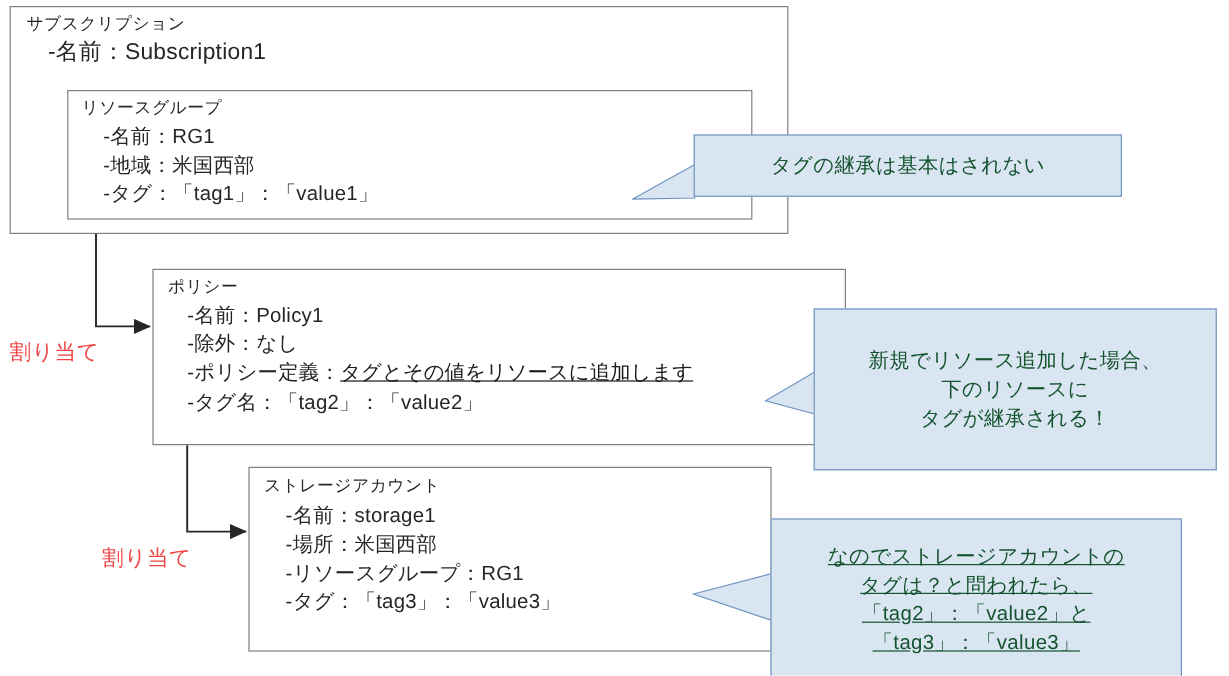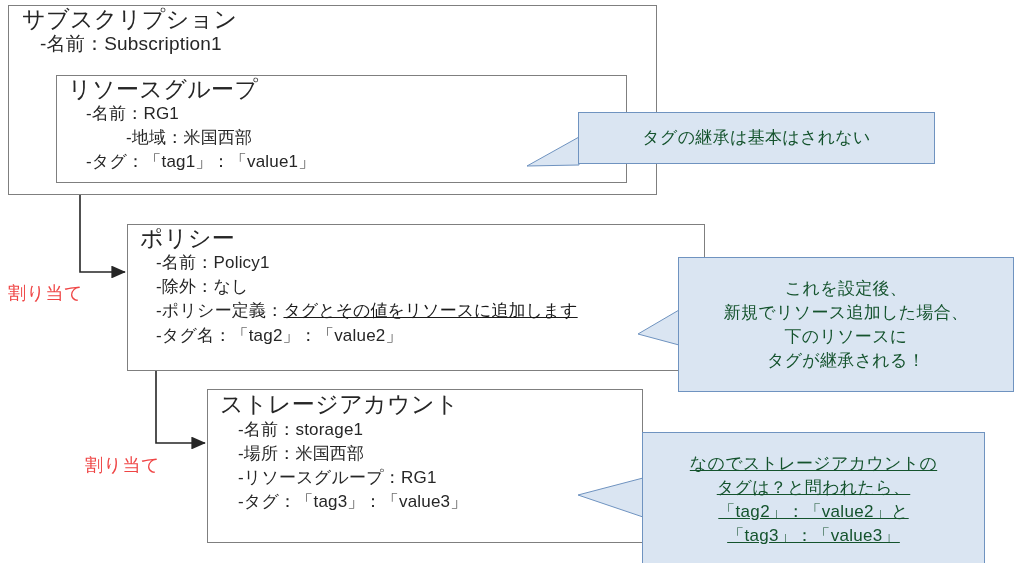--- a/index.html
+++ b/index.html
@@ -14,21 +14,21 @@
   #canvas{position:absolute;left:0;top:0;width:1024px;height:563px;}
 
   .box{
     position:absolute;
     border:1.5px solid #7f7f7f;
     background:transparent;
     box-sizing:border-box;
   }
   .box-title{
     position:absolute;
-    font-size:23px;
+    font-size:14px;
     line-height:22px;
     white-space:nowrap;
     letter-spacing:0.4px;
   }
   .box-line{
     position:absolute;
     font-size:17px;
     line-height:20px;
     white-space:nowrap;
     letter-spacing:0.2px;
@@ -42,21 +42,21 @@
 
   
   #subscription-box{left:8px;top:5px;width:649px;height:190px;}
   #subscription-title{left:22px;top:8px;}
   #subscription-name{left:40px;top:33px;font-size:19px;line-height:22px;}
 
   
   #resource-group-box{left:56px;top:75px;width:571px;height:108px;}
   #rg-title{left:68px;top:78px;}
   #rg-l0{left:86px;top:104px;}
-  #rg-l1{left:86px;top:128px;margin-left:40px;}
+  #rg-l1{left:86px;top:128px;}
   #rg-l2{left:86px;top:152px;}
 
   
   #policy-box{left:127px;top:224px;width:578px;height:147px;}
   #policy-title{left:140px;top:227px;}
   #policy-l0{left:156px;top:253px;}
   #policy-l1{left:156px;top:277px;}
   #policy-l2{left:156px;top:301px;}
   #policy-l3{left:156px;top:326px;}
 
@@ -145,21 +145,20 @@
 <div class="box-line" id="storage-l0">-名前：storage1</div>
 <div class="box-line" id="storage-l1">-場所：米国西部</div>
 <div class="box-line" id="storage-l2">-リソースグループ：RG1</div>
 <div class="box-line" id="storage-l3">-タグ：「tag3」：「value3」</div>
 
 <div class="callout" id="callout-inherit">
   <span class="cl">タグの継承は基本はされない</span>
 </div>
 
 <div class="callout" id="callout-policy-effect">
-  <span class="cl">これを設定後、</span>
   <span class="cl">新規でリソース追加した場合、</span>
   <span class="cl">下のリソースに</span>
   <span class="cl">タグが継承される！</span>
 </div>
 
 <div class="callout" id="callout-storage-tags">
   <span class="cl">なのでストレージアカウントの</span>
   <span class="cl">タグは？と問われたら、</span>
   <span class="cl">「tag2」：「value2」と</span>
   <span class="cl">「tag3」：「value3」</span>

